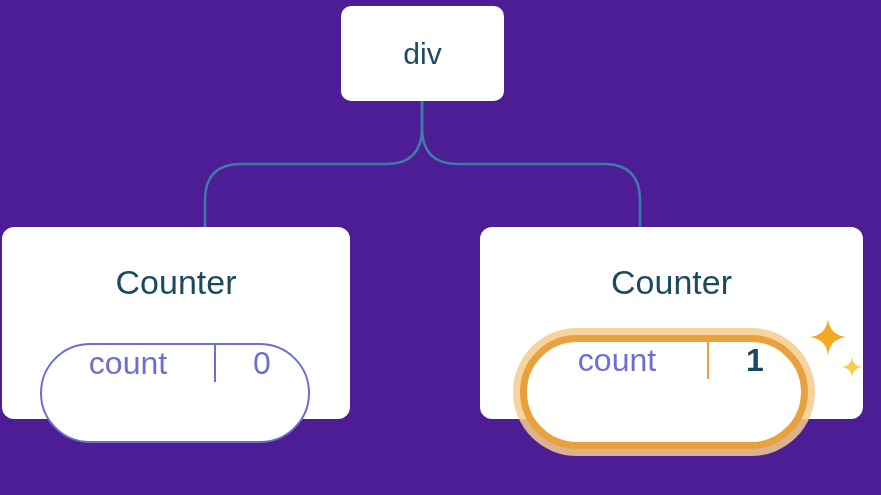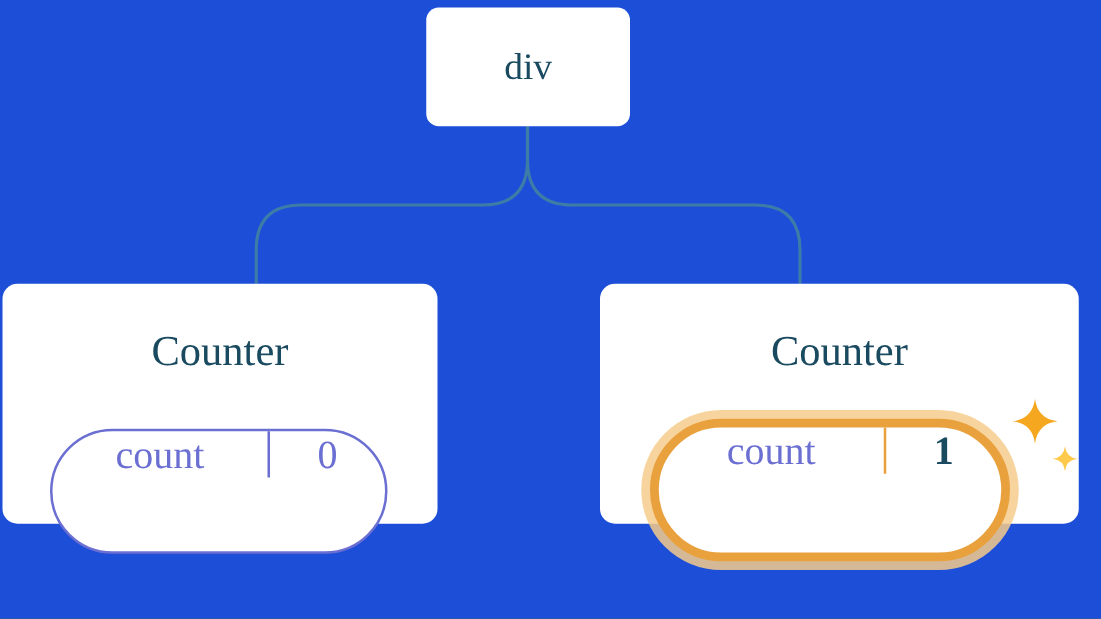--- a/index.html
+++ b/index.html
@@ -4,23 +4,23 @@
 <style>
   html, body {
     margin: 0;
     padding: 0;
     background: #48646E;
   }
   .canvas {
     position: relative;
     width: 881px;
     height: 495px;
-    background: #1d4ed8;
+    background: #4c1d95;
     overflow: hidden;
-    font-family: Liberation Serif, serif;
+    font-family: Liberation Sans, sans-serif;
   }
 
   
   .connectors {
     position: absolute;
     left: 0; top: 0;
     width: 881px; height: 495px;
   }
 
   

